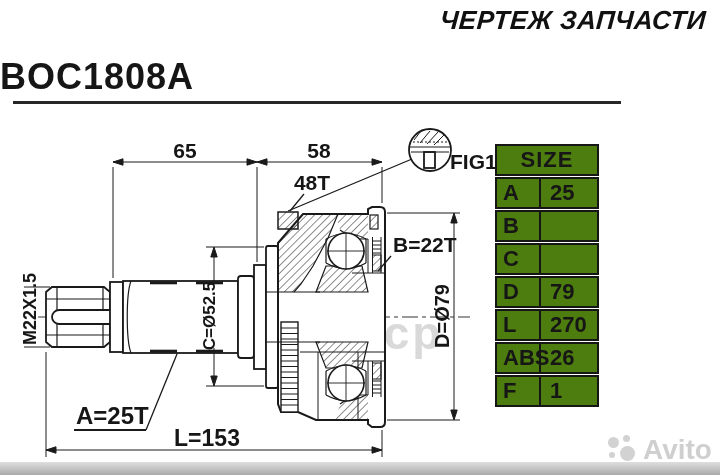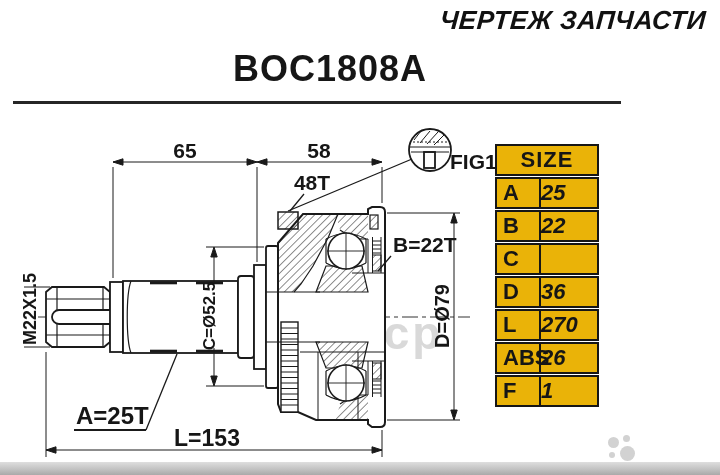--- a/index.html
+++ b/index.html
@@ -1,32 +1,32 @@
 <!DOCTYPE html>
 <html><head>
 <meta charset="utf-8">
 <style>
   html,body{margin:0;padding:0;background:#e8e8e8;}
   .canvas{position:relative;width:720px;height:475px;background:#ffffff;overflow:hidden;
           font-family:"Liberation Sans",sans-serif;}
   .banner{position:absolute;top:5px;right:14px;font-size:26px;font-weight:700;font-style:italic;
           color:#111;transform:skewX(-4deg);letter-spacing:0.5px;}
-  .part-title{position:absolute;top:48px;left:0;width:660px;text-align:center;
+  .part-title{position:absolute;top:56px;left:0;width:660px;
           font-size:36px;font-weight:700;letter-spacing:1px;color:#161616;}
   .title-rule{position:absolute;left:13px;top:101px;width:608px;height:3px;background:#262626;}
   .drawing-svg{position:absolute;left:0;top:0;width:720px;height:475px;z-index:2;}
   .dimtxt{font-family:"Liberation Sans",sans-serif;font-weight:700;fill:#161616;}
   
   .size-table{position:absolute;left:495px;top:144px;width:104px;z-index:3;}
-  .t-box{box-sizing:border-box;border:2px solid #161616;background:#eab308;height:32px;margin-bottom:1px;
+  .t-box{box-sizing:border-box;border:2px solid #161616;background:#4d7c0f;height:32px;margin-bottom:1px;
          display:flex;align-items:center;font-size:22px;font-weight:700;color:#161616;}
   .t-header{justify-content:center;letter-spacing:1px;}
   .t-label{box-sizing:border-box;width:44px;height:100%;border-right:2px solid #161616;
            display:flex;align-items:center;padding-left:6px;}
-  .t-value{flex:1;display:flex;align-items:center;font-style:italic;}
+  .t-value{flex:1;display:flex;align-items:center;padding-left:9px;}
   
   .wm-center{position:absolute;left:268px;top:310px;z-index:1;display:flex;align-items:center;
              color:#d9d9d9;font-size:46px;font-weight:700;letter-spacing:3px;line-height:1;}
   .wm-rings{position:relative;width:52px;height:44px;margin-right:4px;}
   .wm-ring{position:absolute;border:7px solid #dadada;border-radius:50%;}
   .wm-ring.r1{width:22px;height:22px;left:0;top:4px;}
   .wm-ring.r2{width:16px;height:16px;left:22px;top:16px;}
   .wm-avito{position:absolute;left:606px;top:434px;z-index:5;display:flex;align-items:center;
             color:#cfcfcf;font-size:28px;font-weight:700;line-height:1;}
   .av-logo{position:relative;width:34px;height:32px;margin-right:3px;}
@@ -250,28 +250,27 @@
   </svg>
 
   <div class="size-table">
     <div class="t-box t-header">SIZE</div>
     <div class="t-box">
       <div class="t-label">A</div>
       <div class="t-value">25</div>
     </div>
     <div class="t-box">
       <div class="t-label">B</div>
-      <div class="t-value">22</div>
     </div>
     <div class="t-box">
       <div class="t-label">C</div>
     </div>
     <div class="t-box">
       <div class="t-label">D</div>
-      <div class="t-value">36</div>
+      <div class="t-value">79</div>
     </div>
     <div class="t-box">
       <div class="t-label">L</div>
       <div class="t-value">270</div>
     </div>
     <div class="t-box">
       <div class="t-label">ABS</div>
       <div class="t-value">26</div>
     </div>
     <div class="t-box">
@@ -280,16 +279,17 @@
     </div>
   </div>
 
   <div class="wm-avito">
     <span class="av-logo">
       <span class="av-dot d1"></span>
         <span class="av-dot d2"></span>
       <span class="av-dot d3"></span>
         <span class="av-dot d4"></span>
     </span>
+    <span>Avito</span>
   </div>
 
   <div class="photo-edge"></div>
 </div>
 
 </body></html>

